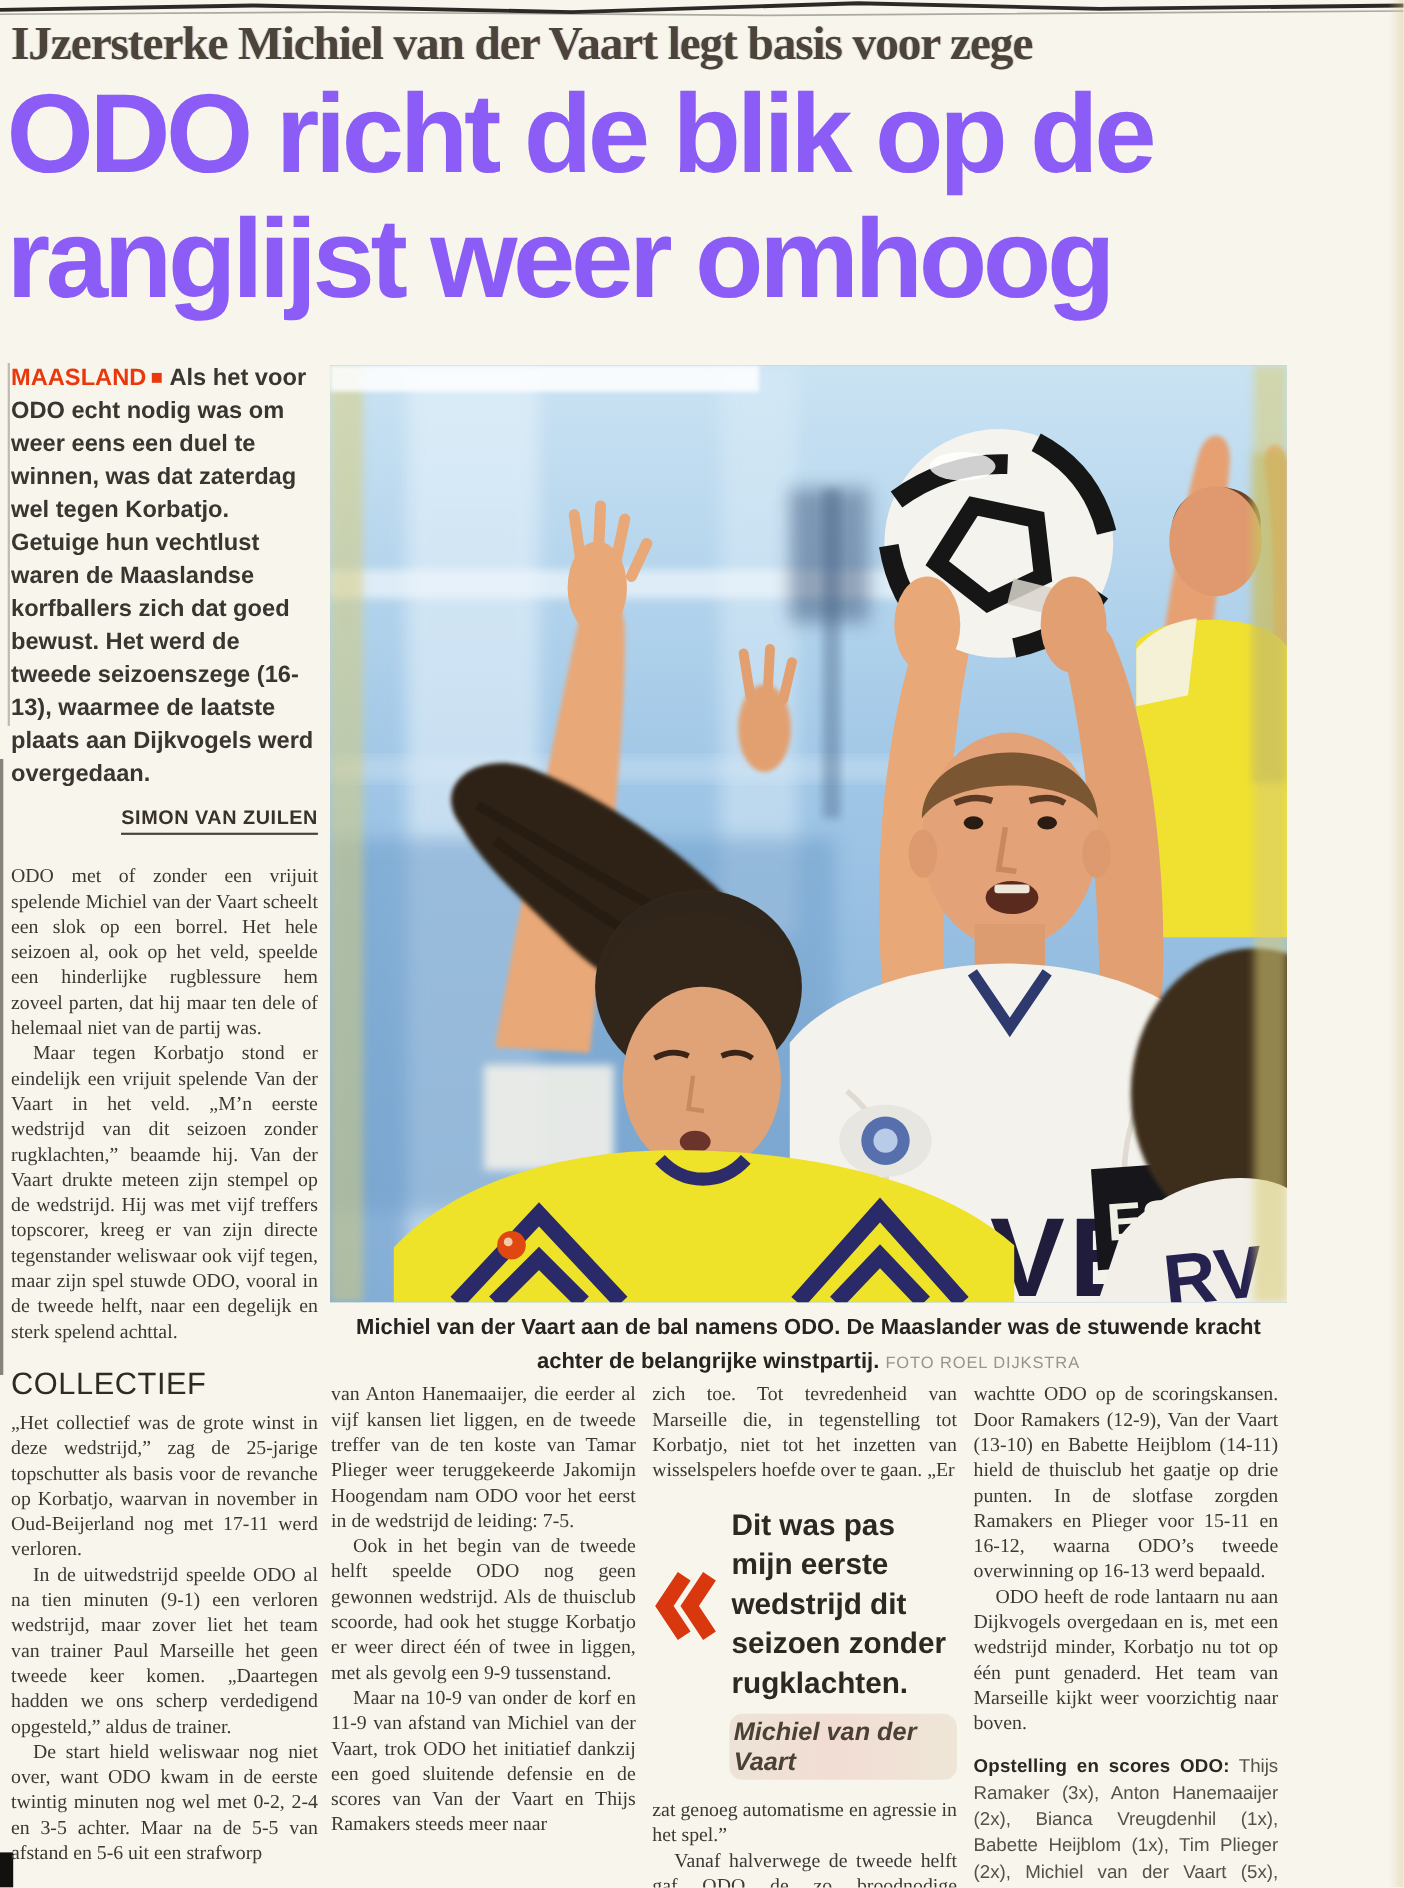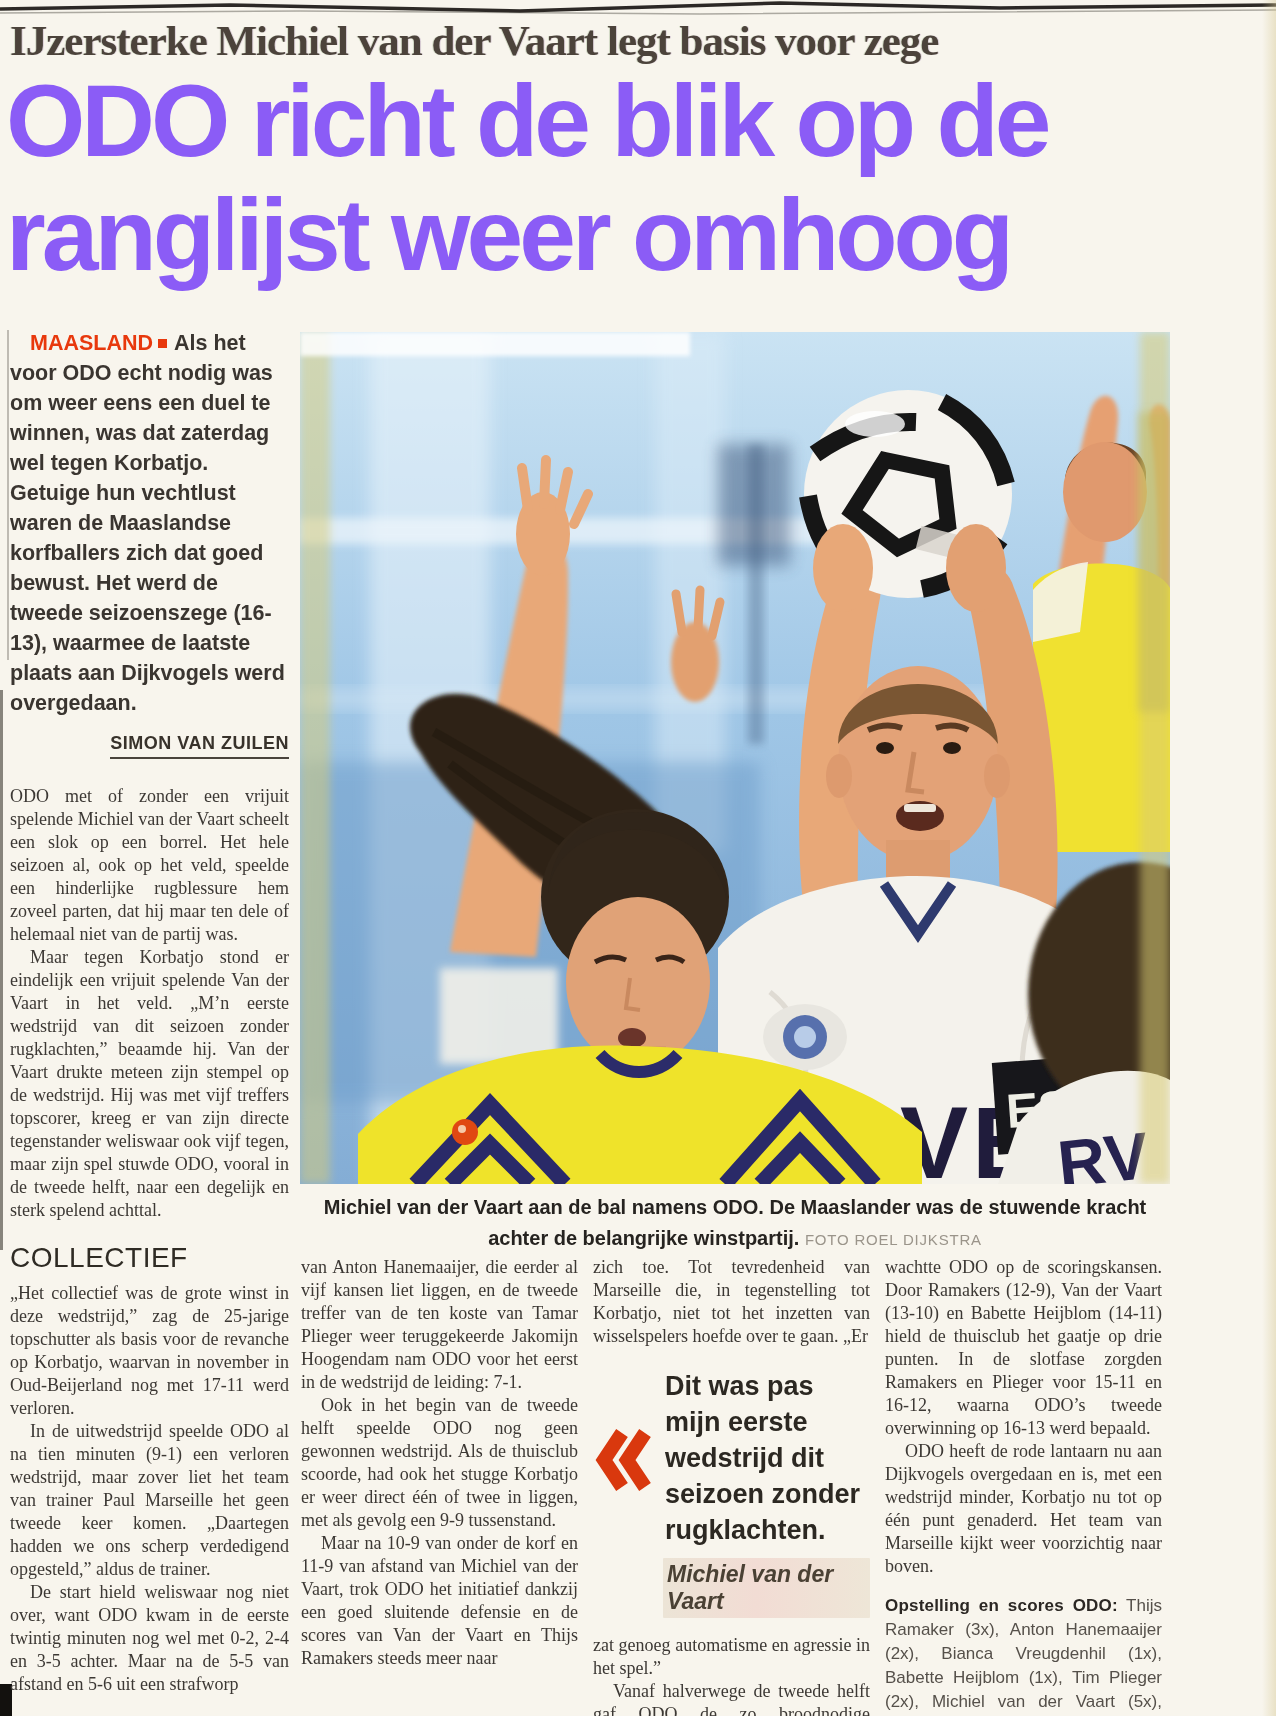--- a/index.html
+++ b/index.html
@@ -28,21 +28,21 @@
     position:absolute;left:6px;top:64px;width:1264px;
     font-weight:700;font-size:102px;line-height:114px;letter-spacing:-4px;
     color:#8b5cf6;
   }
   
   .col1{position:absolute;left:10px;top:328px;width:279px;}
   .intro{
     font-weight:700;font-size:21.5px;line-height:30px;color:#3a3530;
     text-align:left;margin:0;
   }
-  .intro .loc{color:#e8380c;padding-left:20px;}
+  .intro .loc{color:#e8380c;}
   .intro .sqbullet{display:inline-block;width:9px;height:9px;background:#e8380c;margin:0 7px 2px 5px;vertical-align:middle;}
   .byline{margin:15px 0 0 0;text-align:right;font-weight:700;font-size:18px;color:#38322b;letter-spacing:.5px;}
   .byline span{display:inline-block;border-bottom:2px solid #4a443c;padding-bottom:3px;}
   .serif p{
     font-family:"Liberation Serif",serif;font-size:18px;line-height:23px;
     color:#3c3834;text-align:justify;margin:0;
   }
   .serif p.ind{text-indent:20px;}
   .col1 .serif{margin-top:26px;}
   .subhead{
@@ -60,21 +60,21 @@
   .newscol{position:absolute;top:1256px;width:277px;}
   .c2{left:301px;} .c3{left:593px;} .c4{left:885px;}
   
   .pullquote{display:flex;gap:12px;margin:20px 0 8px 2px;align-items:center;}
   .qmark{flex:0 0 58px;margin-top:4px;}
   .qtext{font-weight:700;font-size:27px;line-height:36px;color:#2c2822;width:200px;}
   .qattr{margin:10px 0 16px 70px;}
   .qattr span{
     display:inline-block;font-style:italic;font-weight:700;font-size:23px;color:#4a4134;
     background:linear-gradient(90deg,#ece4d6,#f2dcd4 45%,#eee6d7);
-    padding:3px 12px 3px 4px;border-radius:1px;
+    padding:3px 12px 3px 4px;border-radius:12px;
   }
   
   .lineup{margin-top:16px;font-size:17px;line-height:24px;color:#55504a;text-align:justify;}
   .lineup b{color:#2b2723;letter-spacing:.2px;}
 </style>
 </head>
 <body>
 
 <svg class="top-scanline" viewBox="0 0 1276 16" preserveAspectRatio="none">
   <path d="M0,9 L230,5 L520,11 L780,3 L1000,8 L1276,5" stroke="#16130f" stroke-width="3.5" fill="none" opacity=".9"></path>
@@ -223,21 +223,21 @@
   <rect x="0" y="0" width="390" height="24" fill="#ffffff" opacity=".85" filter="url(#b2)"></rect>
 </svg>
 </div>
 
 <div class="caption-block">
   <span class="cap">Michiel van der Vaart aan de bal namens ODO. De Maaslander was de stuwende kracht achter de belangrijke winstpartij.</span>
   <span class="credit">FOTO ROEL DIJKSTRA</span>
 </div>
 
 <div class="newscol c2 serif">
-  <p>van Anton Hanemaaijer, die eerder al vijf kansen liet liggen, en de tweede treffer van de ten koste van Tamar Plieger weer teruggekeerde Jakomijn Hoogendam nam ODO voor het eerst in de wedstrijd de leiding: 7-1.</p>
+  <p>van Anton Hanemaaijer, die eerder al vijf kansen liet liggen, en de tweede treffer van de ten koste van Tamar Plieger weer teruggekeerde Jakomijn Hoogendam nam ODO voor het eerst in de wedstrijd de leiding: 7-5.</p>
   <p class="ind">Ook in het begin van de tweede helft speelde ODO nog geen gewonnen wedstrijd. Als de thuisclub scoorde, had ook het stugge Korbatjo er weer direct één of twee in liggen, met als gevolg een 9-9 tussenstand.</p>
   <p class="ind">Maar na 10-9 van onder de korf en 11-9 van afstand van Michiel van der Vaart, trok ODO het initiatief dankzij een goed sluitende defensie en de scores van Van der Vaart en Thijs Ramakers steeds meer naar</p>
 </div>
 
 <div class="newscol c3 serif">
   <p>zich toe. Tot tevredenheid van Marseille die, in tegenstelling tot Korbatjo, niet tot het inzetten van wisselspelers hoefde over te gaan. „Er</p>
   <div class="pullquote">
     <svg class="qmark" width="58" height="64" viewBox="0 0 58 64">
       <path d="M27 5 L9 32 L27 59" stroke="#d9380e" stroke-width="14" fill="none"></path>
       <path d="M50 5 L32 32 L50 59" stroke="#d9380e" stroke-width="14" fill="none"></path>

